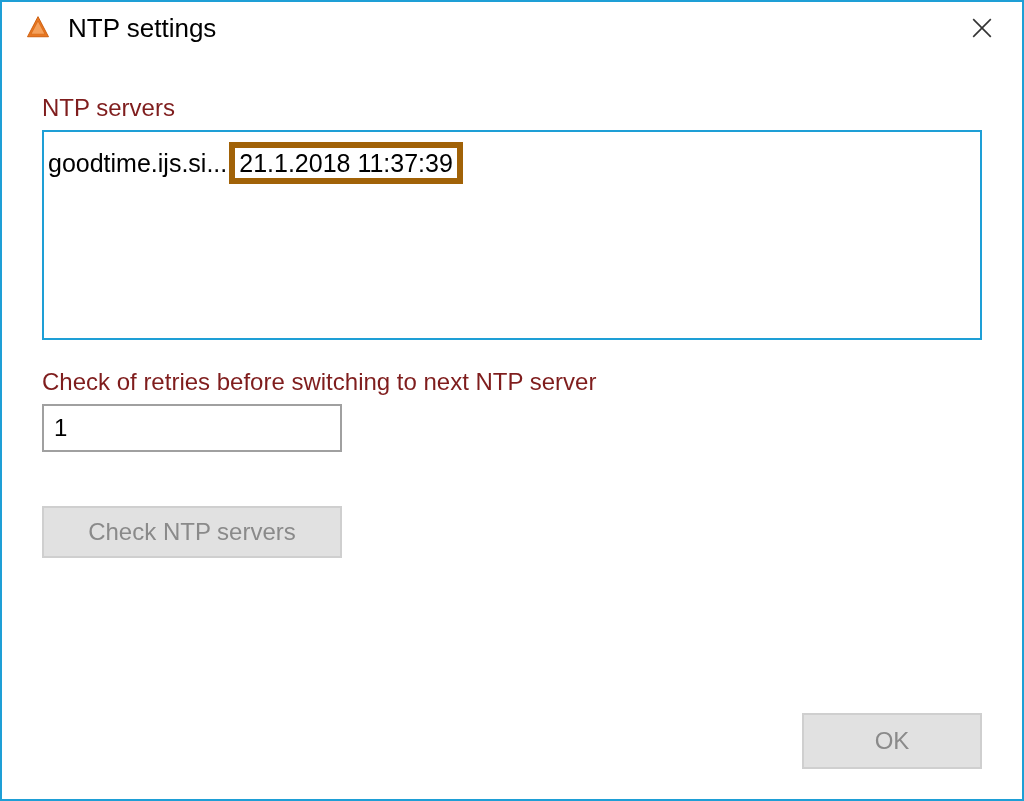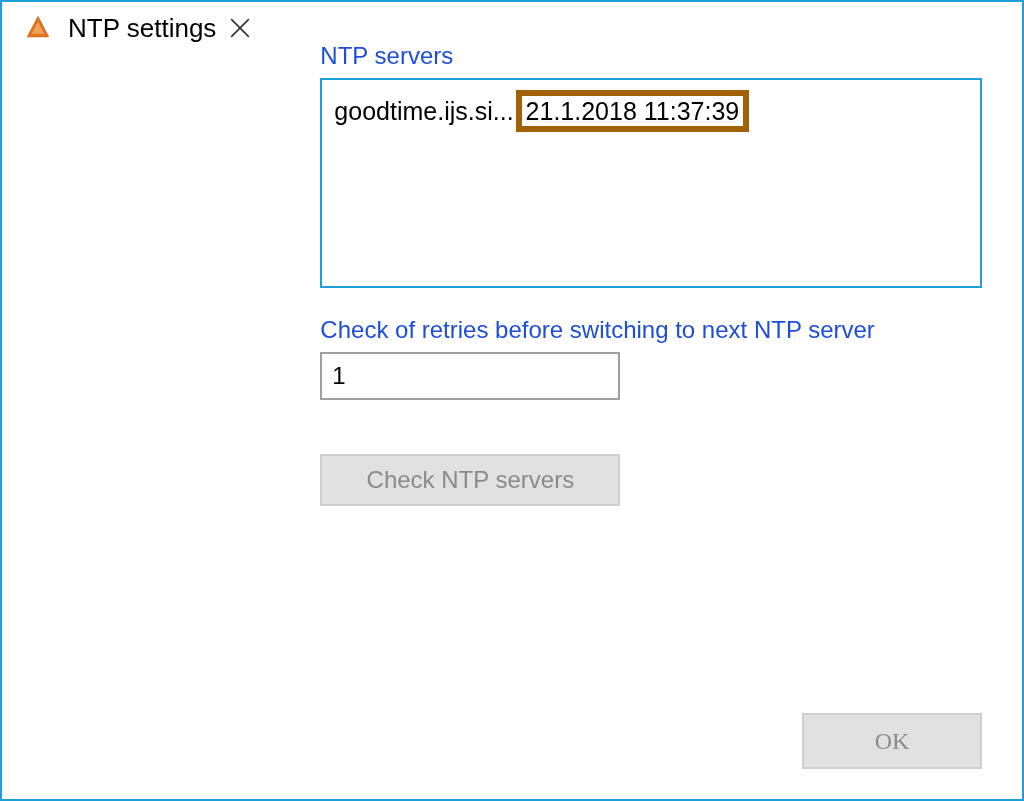--- a/index.html
+++ b/index.html
@@ -13,20 +13,21 @@
       width: 1024px;
       height: 801px;
       overflow: hidden;
     }
     .window {
       width: 1024px;
       height: 801px;
       border: 2px solid #1e9fd6;
       background: #ffffff;
       display: flex;
+      flex-direction: column;
     }
     .titlebar {
       height: 52px;
       display: flex;
       align-items: center;
       padding: 0 8px 0 22px;
       border-bottom: none;
     }
     .app-icon {
       width: 28px;
@@ -54,27 +55,27 @@
     }
     .content {
       flex: 1;
       padding: 40px 40px 20px 40px;
       display: flex;
       flex-direction: column;
       position: relative;
     }
     .label {
       font-size: 24px;
-      color: #1d4ed8;
+      color: #7f1d1d;
       margin-bottom: 8px;
     }
     .server-list {
       border: 2px solid #1e9fd6;
       height: 210px;
-      padding: 10px 12px;
+      padding: 10px 4px;
       margin-bottom: 28px;
       background: #ffffff;
       overflow: auto;
     }
     .server-row {
       display: flex;
       align-items: center;
       font-size: 25px;
       color: #000000;
       line-height: 1.4;
@@ -113,21 +114,20 @@
       right: 40px;
       bottom: 30px;
       width: 180px;
       height: 56px;
       background: #e1e1e1;
       border: 2px solid #cfcfcf;
       font-size: 24px;
       color: #8a8a8a;
       cursor: pointer;
       text-align: center;
-      font-family: Liberation Serif, serif;
     }
   </style>
 </head>
 <body>
 
 <div class="window">
   <div class="titlebar">
     <div class="app-icon">
       <svg viewBox="0 0 32 32">
         <path d="M16 3 L28 26 L4 26 Z" fill="#e87722" stroke="#c85500" stroke-width="1"></path>

